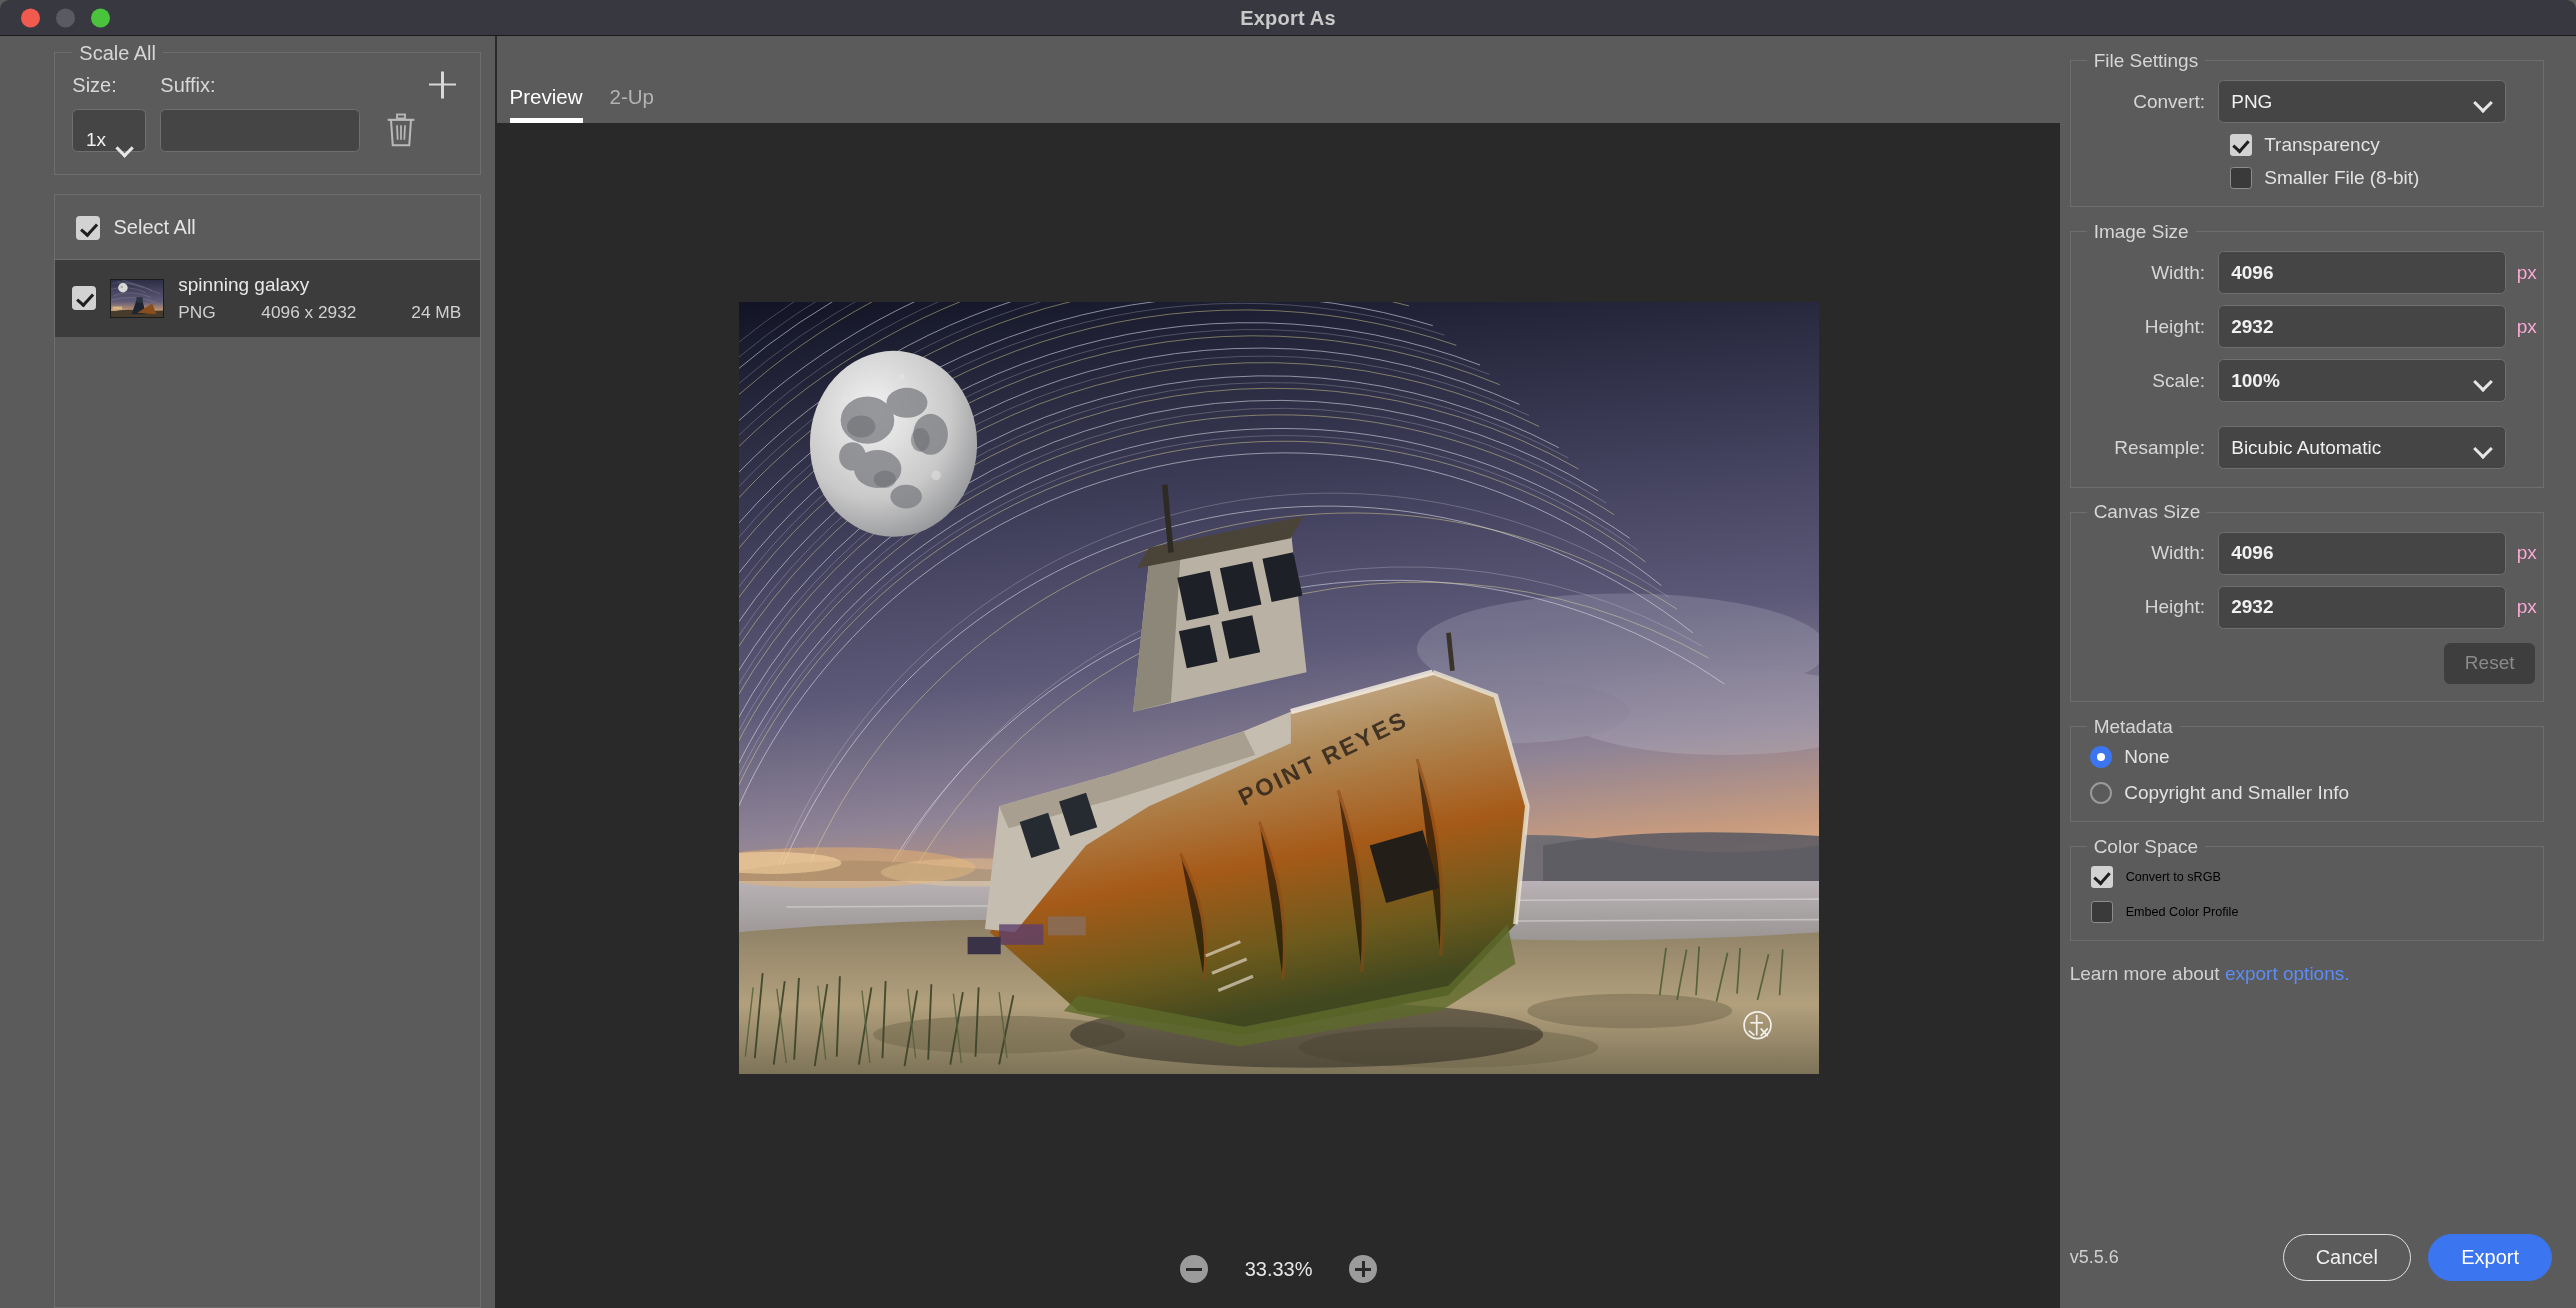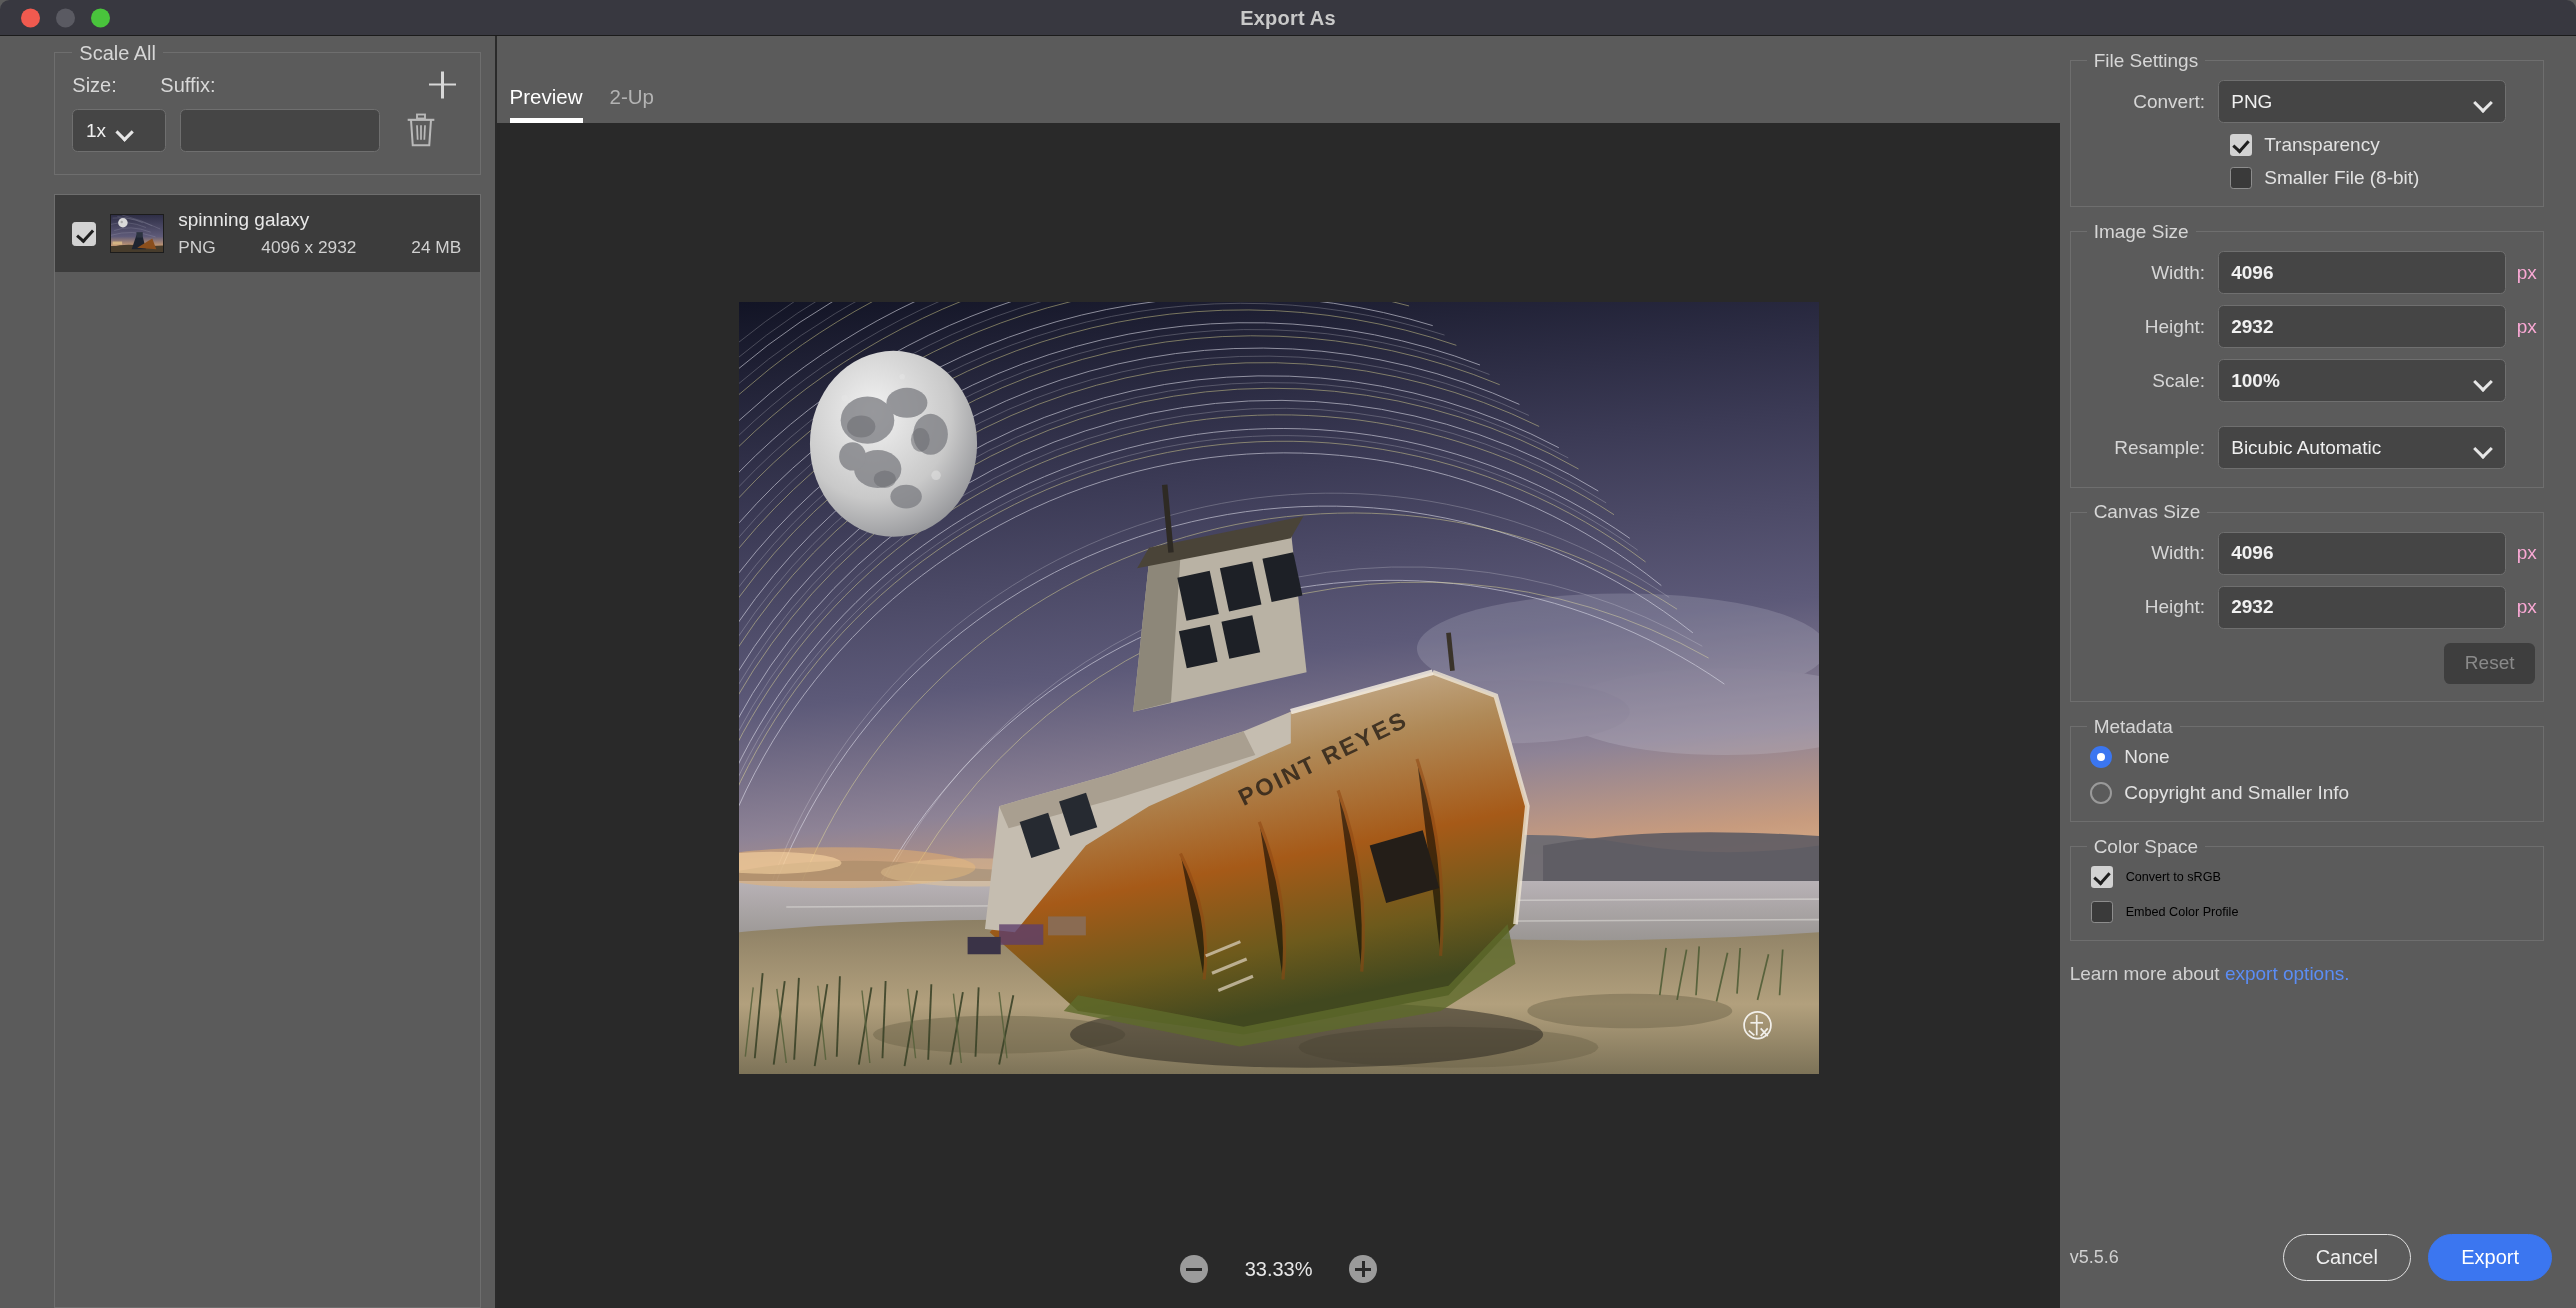--- a/index.html
+++ b/index.html
@@ -80,21 +80,21 @@
   }
   .sel .chev {
     margin-left: auto; width: 16px; height: 9.5px; position: relative; flex: 0 0 16px;
   }
   .sel .chev::before {
     content:""; position:absolute; left:0.8px; top:0;
     width: 10.2px; height: 10.2px;
     border-right: 3.2px solid #e6e6e6; border-bottom: 3.2px solid #e6e6e6;
     transform: rotate(45deg);
   }
-  .sel-size { width: 94px; }
+  .sel-size { width: 74px; align-items: flex-end; }
   .sel-size .chev { margin-left: 11px; }
   .txtinput {
     background: #454545; border: 0.8px solid #6f6f6f; border-radius: 5.5px;
     height: 43px; width: 200px; color: #f0f0f0; font-size: 19px;
     padding: 0 11px; font-family: "Liberation Sans", sans-serif;
   }
   .trash { width: 32px; height: 35px; position: relative; cursor: pointer; margin-left: 11px; }
 
   .filelist {
     margin: 19px 14px 0 14px;
@@ -271,20 +271,24 @@
               <path d="M4.5 5 L5.8 24 H18.2 L19.5 5" stroke="#b9b9b9" stroke-width="1.5" fill="none"></path>
               <line x1="9" y1="9" x2="9.5" y2="20" stroke="#b9b9b9" stroke-width="1.3"></line>
               <line x1="12" y1="9" x2="12" y2="20" stroke="#b9b9b9" stroke-width="1.3"></line>
               <line x1="15" y1="9" x2="14.5" y2="20" stroke="#b9b9b9" stroke-width="1.3"></line>
             </svg>
           </span>
         </div>
       </div>
 
       <div class="filelist">
+        <div class="selectall-row">
+          <span class="cb on"></span>
+          <span class="selectall-label">Select All</span>
+        </div>
 
         <div class="fileitem">
           <span class="cb on"></span>
           <span class="thumb">
             <svg width="54" height="39" viewBox="0 0 68 50" preserveAspectRatio="none" aria-hidden="true">
               <defs>
                 <linearGradient id="tsky" x1="0" y1="0" x2="0" y2="1">
                   <stop offset="0%" stop-color="#2e2e46"></stop>
                   <stop offset="55%" stop-color="#5e5a78"></stop>
                   <stop offset="80%" stop-color="#c79a72"></stop>

